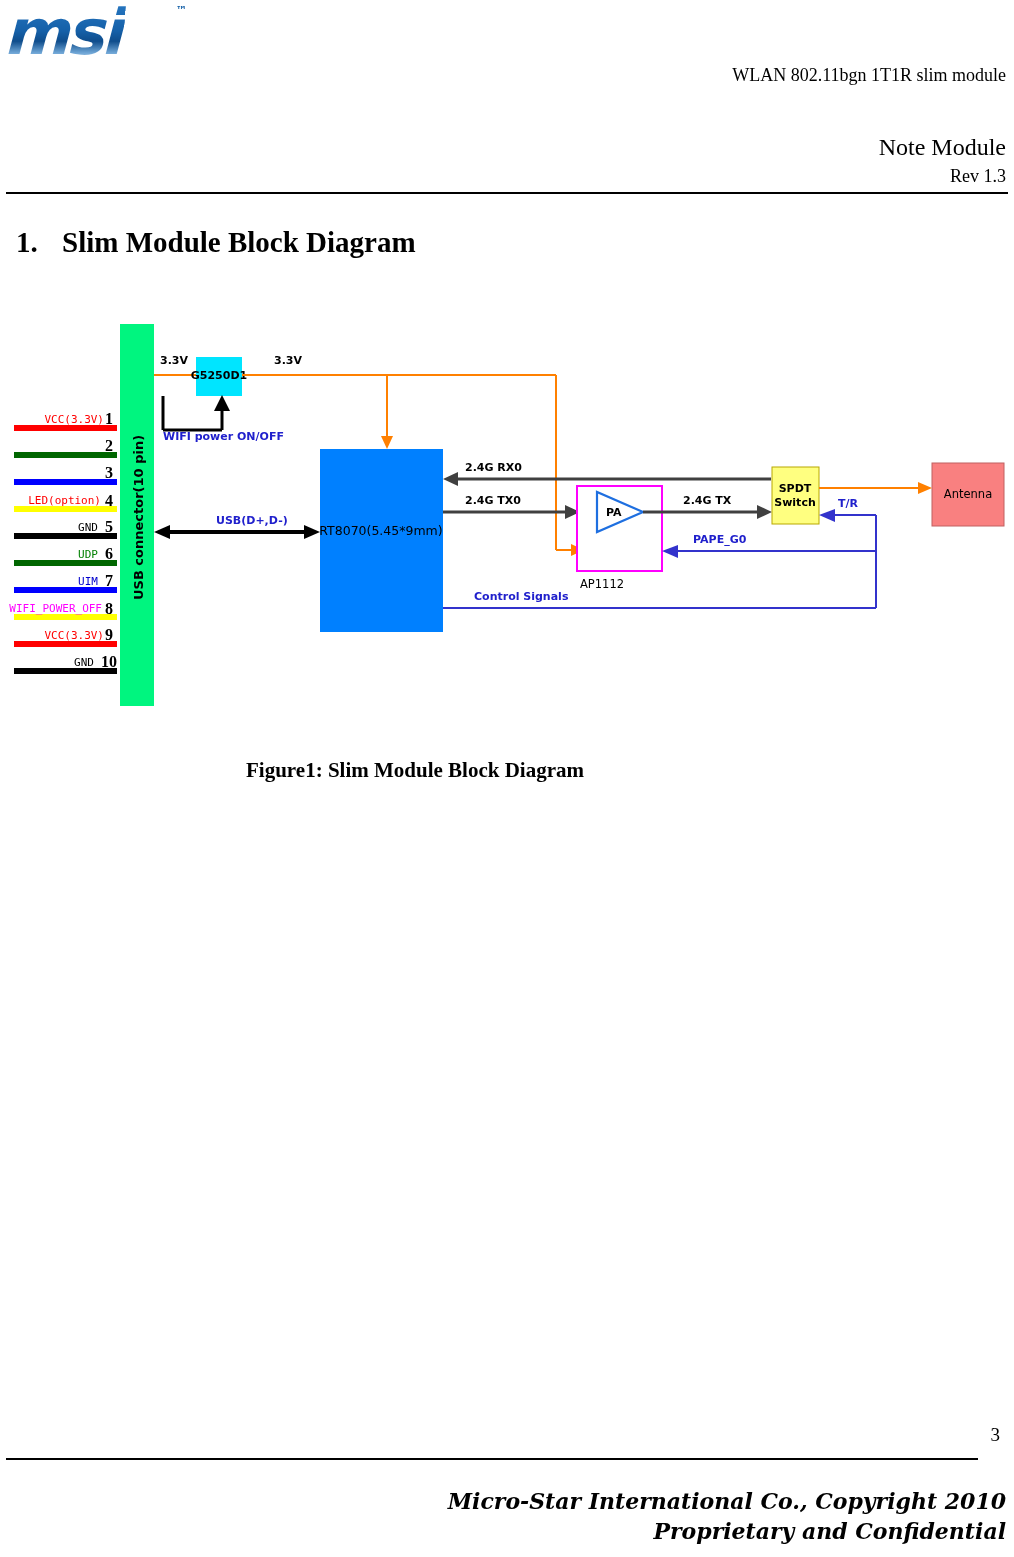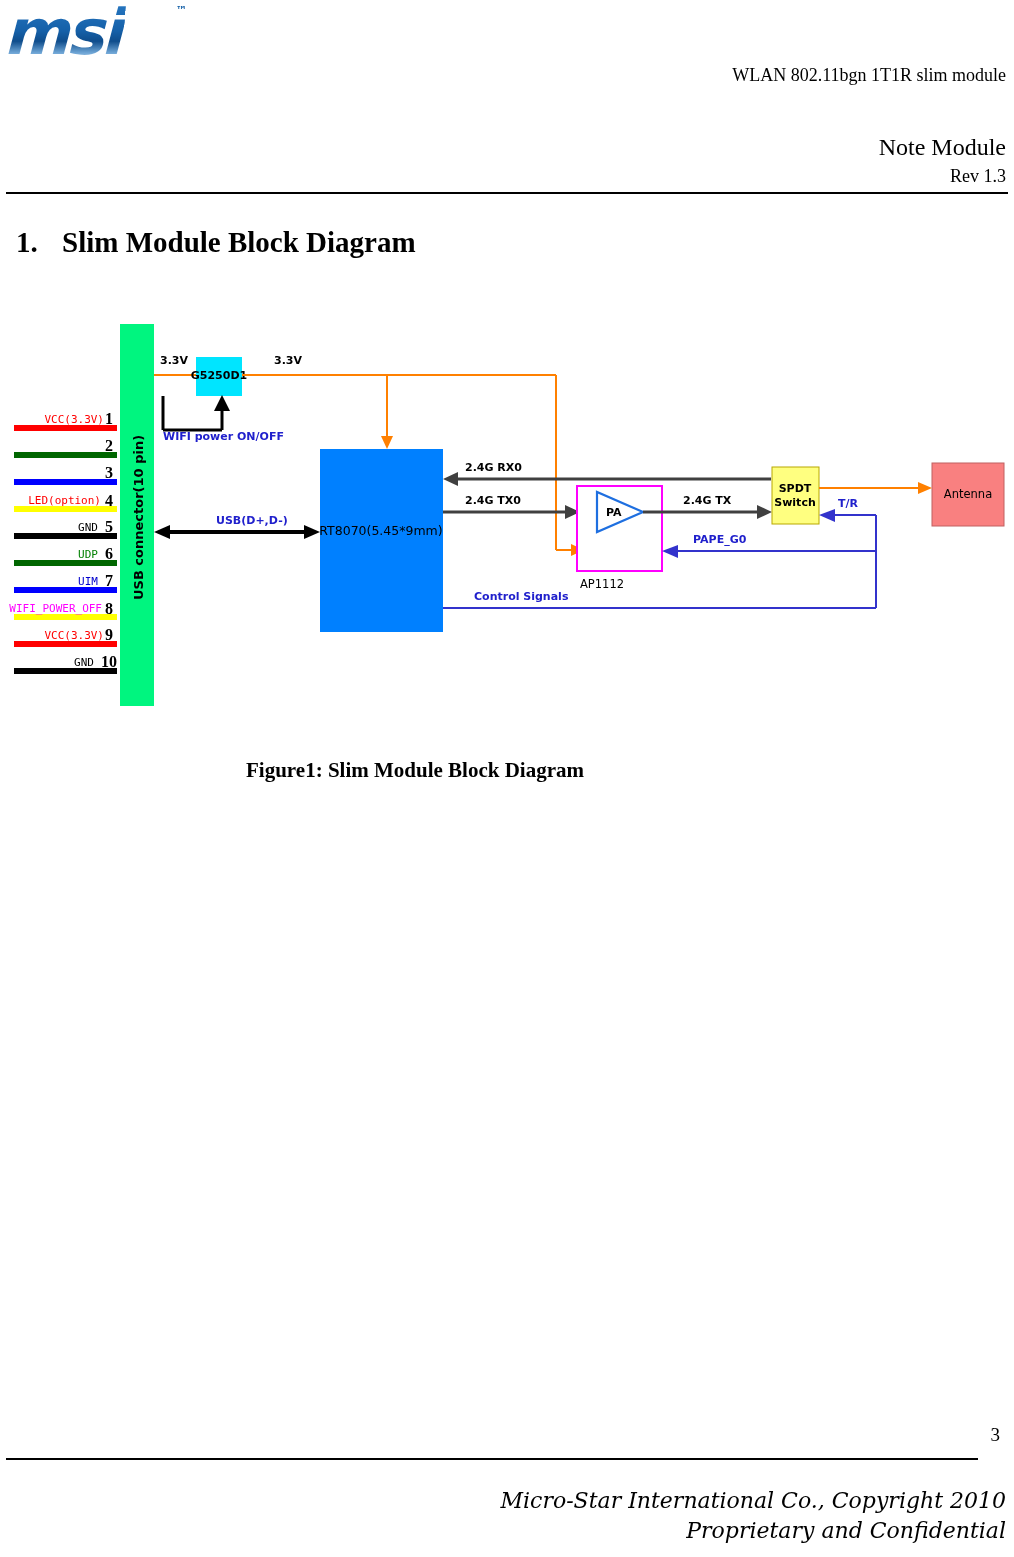--- a/index.html
+++ b/index.html
@@ -110,21 +110,21 @@
     width: 972px; height: 0;
     border-top: 2.5px solid #000;
   }
   .ftr-line {
     position: absolute;
     right: 8px;
     text-align: right;
     white-space: nowrap;
     font-family: "DejaVu Serif", serif;
     font-style: italic;
-    font-weight: normal;
+    font-weight: bold;
     font-size: 22px;
   }
   #footer-company   { top: 1488px; }
   #footer-confident { top: 1518px; }
 </style>
 </head>
 <body>
 
 <div id="page-header">
 

